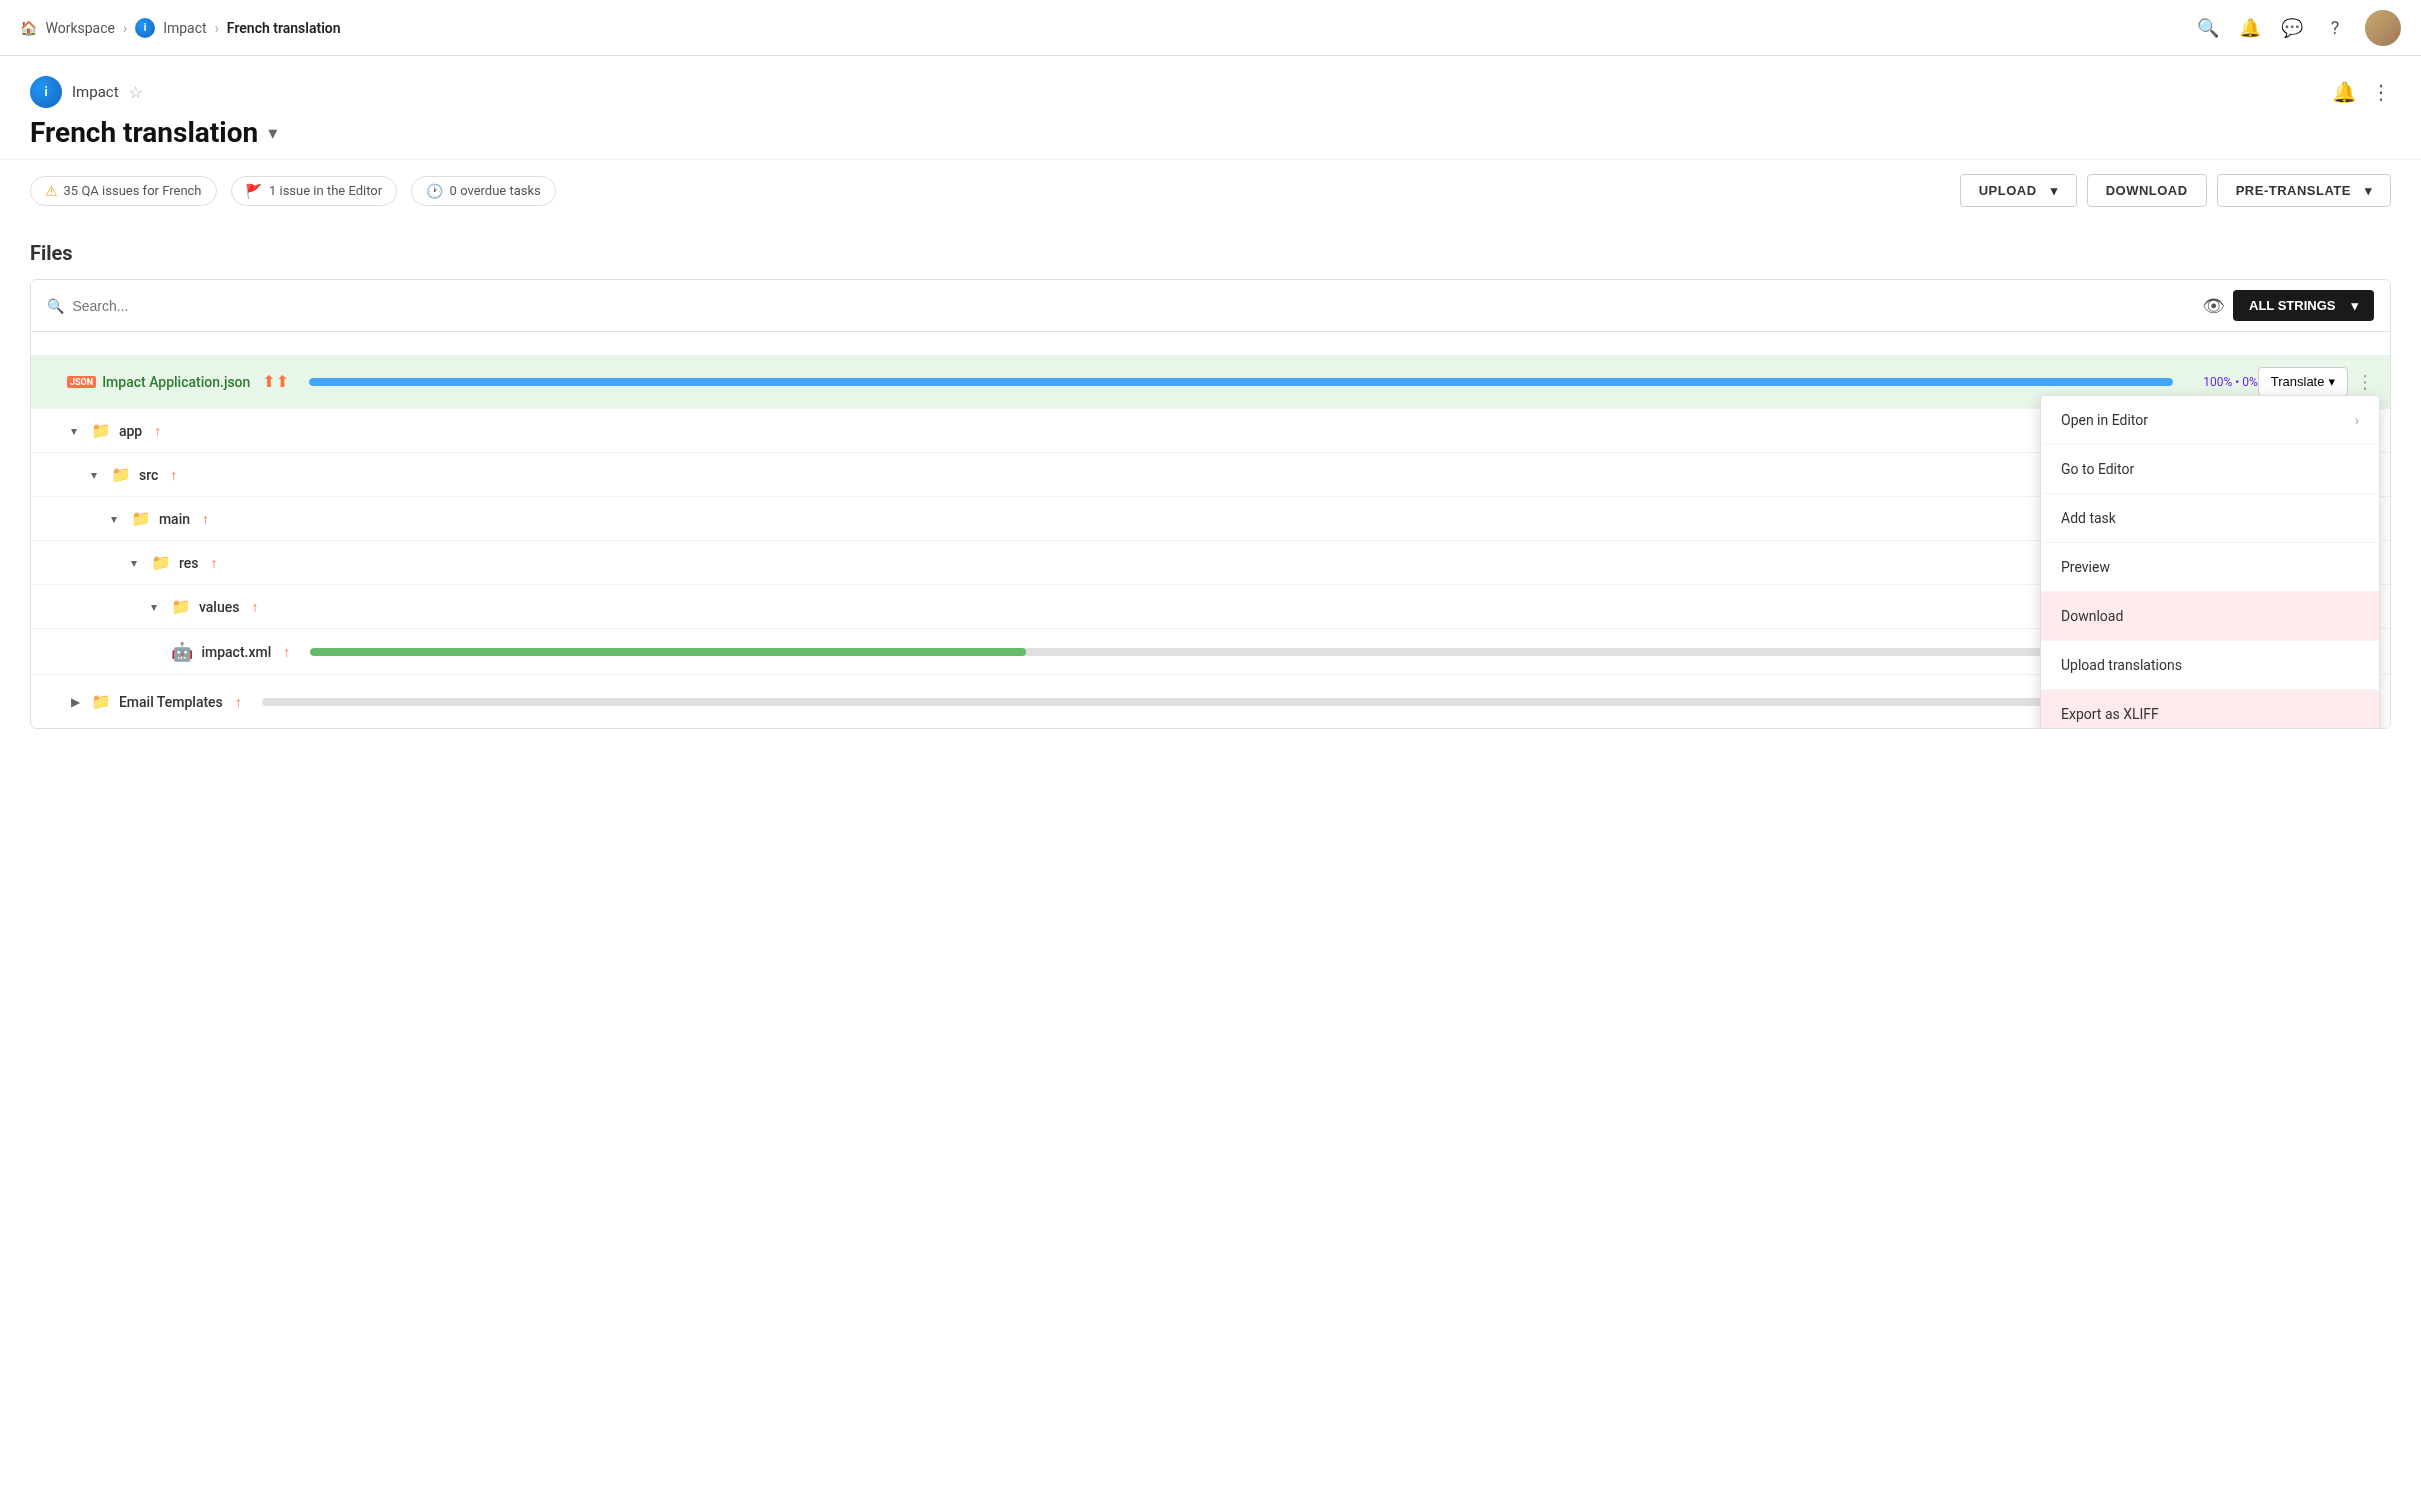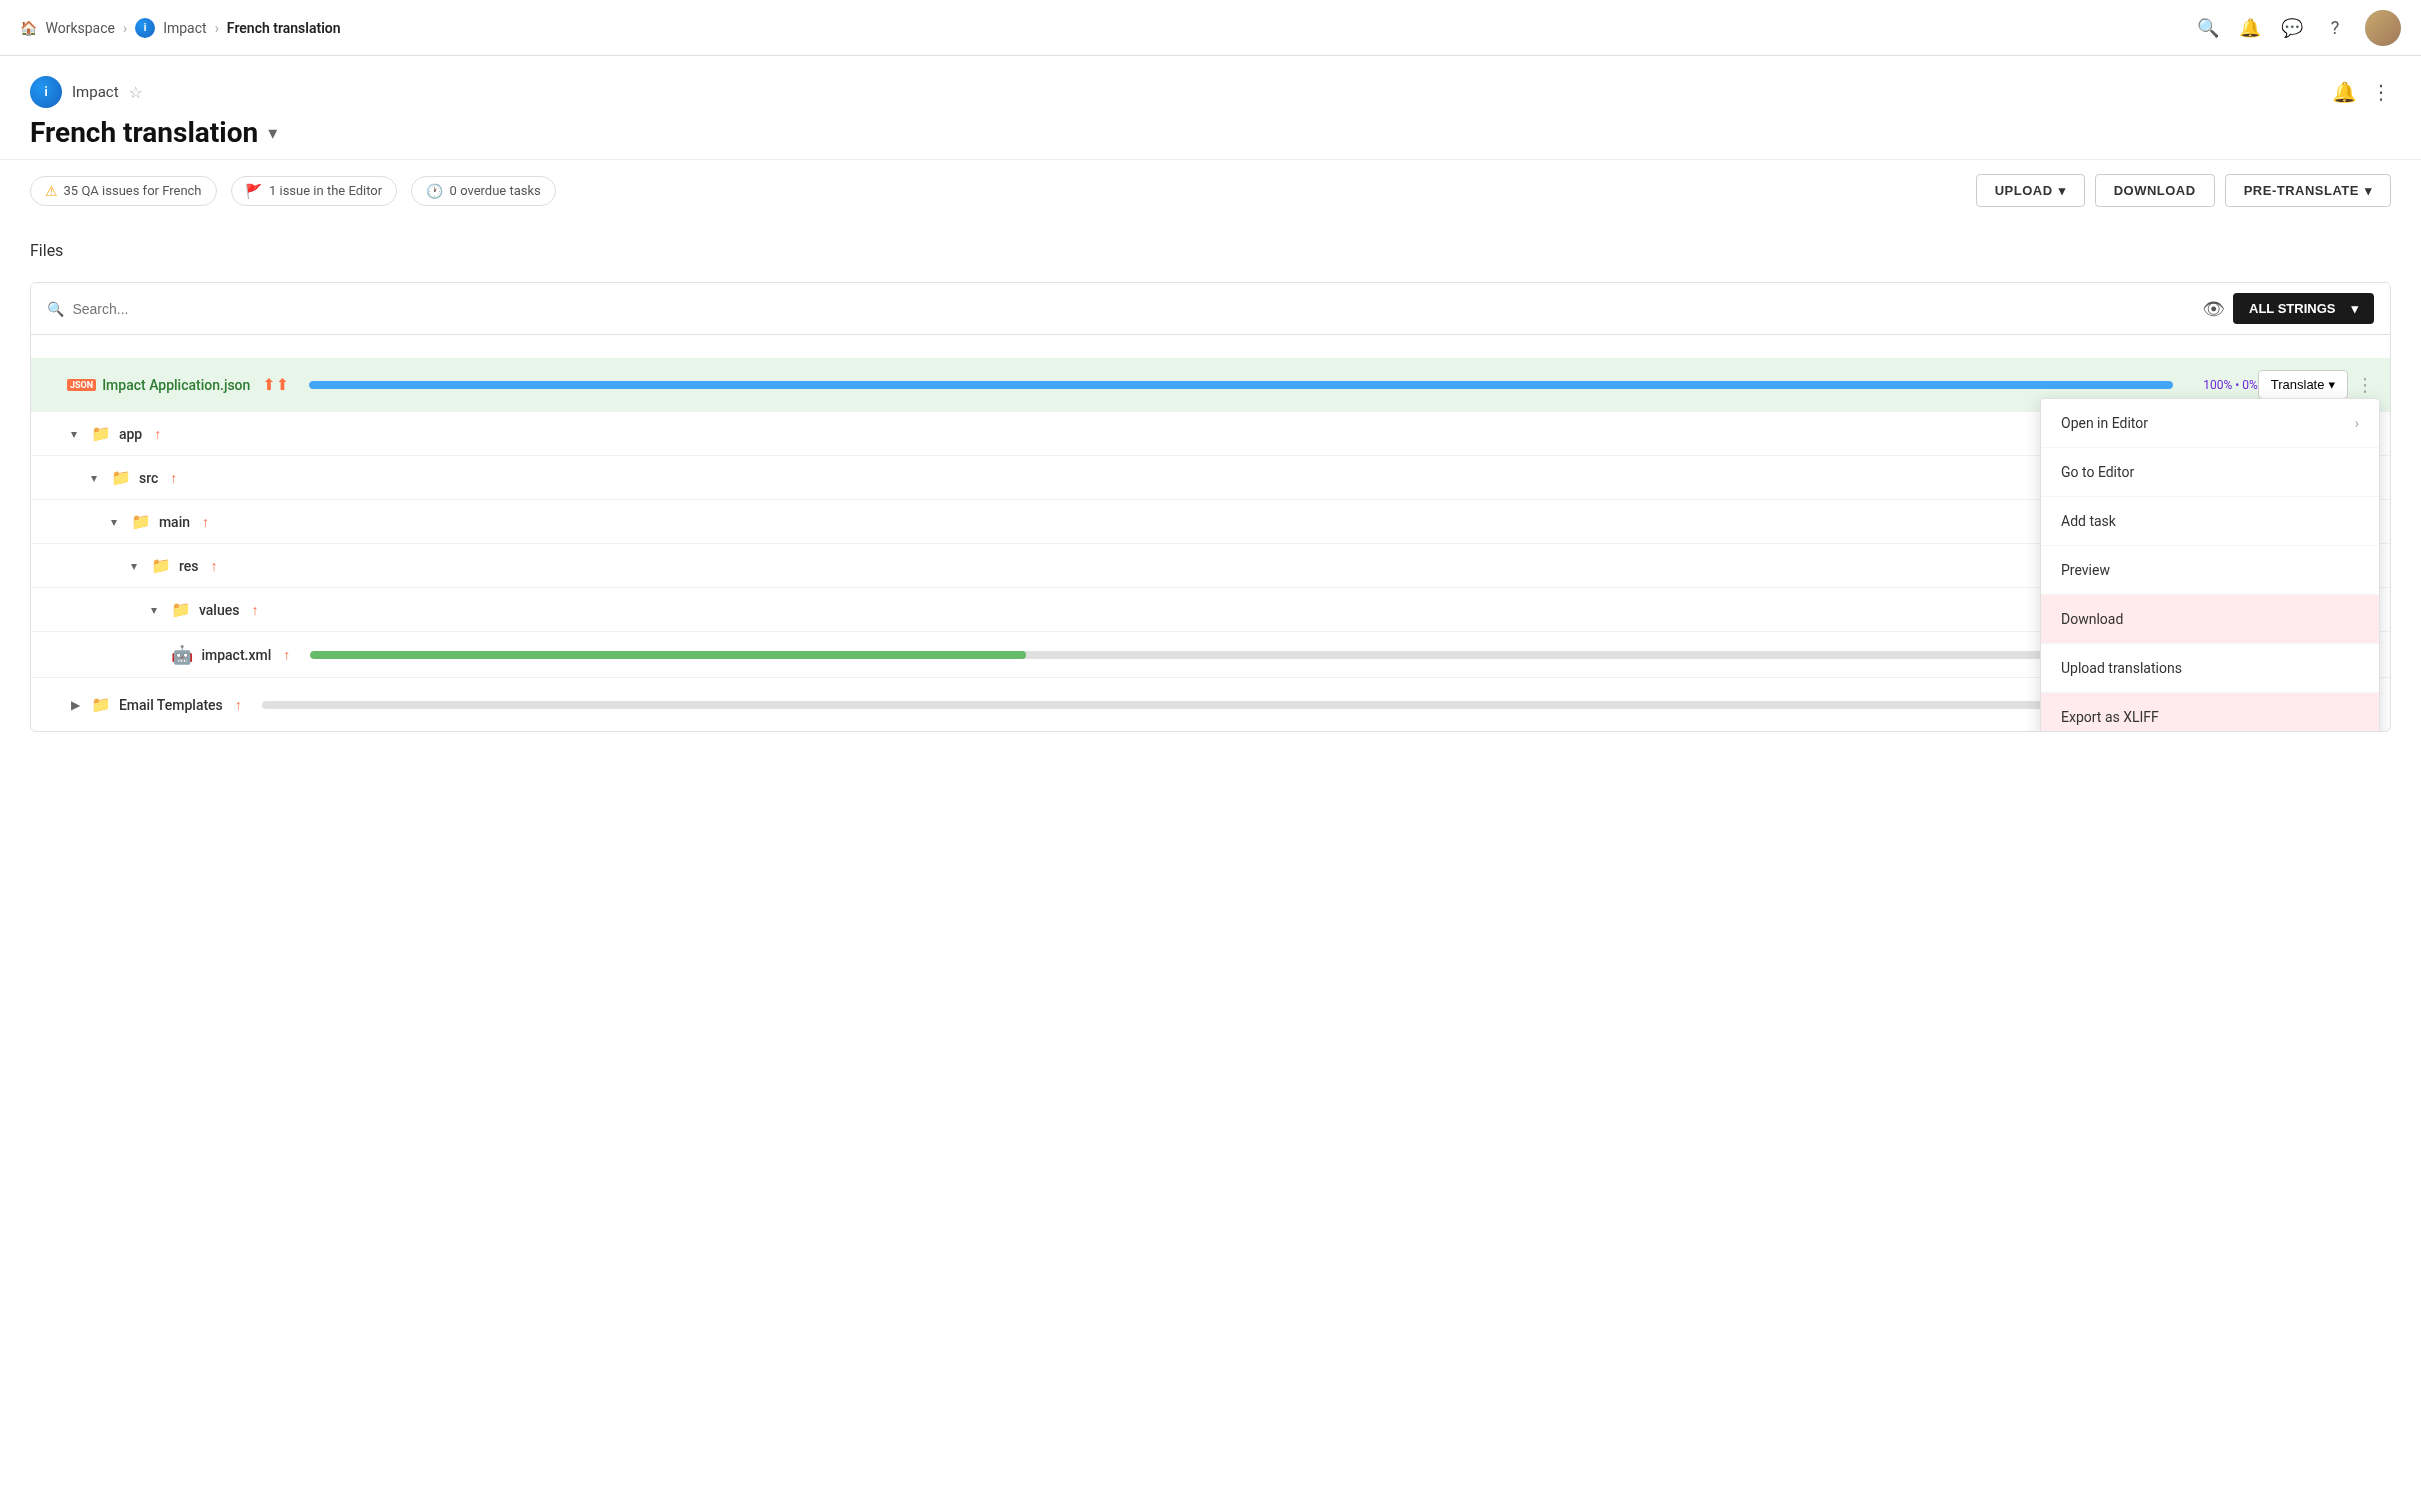--- a/index.html
+++ b/index.html
@@ -44,27 +44,27 @@
     }
     .status-pill .pill-icon { font-size: 14px; }
     .status-pill.warn .pill-icon { color: #f59e0b; }
     .status-pill.flag .pill-icon { color: #666; }
     .status-pill.clock .pill-icon { color: #aaa; }
 
     .action-buttons { margin-left: auto; display: flex; gap: 10px; }
     .btn-outline {
       border: 1px solid #ccc; background: #fff; padding: 8px 18px;
       border-radius: 4px; font-size: 13px; font-weight: 600; cursor: pointer;
-      display: flex; align-items: center; gap: 6px; color: #333;
+      display: flex; align-items: center; gap: 14px; color: #333;
       text-transform: uppercase; letter-spacing: 0.5px;
     }
 
     
     .files-section { padding: 20px 30px; }
-    .files-title { font-size: 16px; font-weight: 400; margin-bottom: 22px; }
+    .files-title { font-size: 20px; font-weight: 700; margin-bottom: 14px; }
 
     .files-container { border: 1px solid #e0e0e0; border-radius: 6px; overflow: hidden; }
 
     .files-toolbar {
       display: flex; align-items: center; padding: 10px 16px;
       border-bottom: 1px solid #e0e0e0; background: #fff;
     }
     .search-wrap { display: flex; align-items: center; gap: 8px; flex: 1; color: #999; }
     .search-input { border: none; outline: none; font-size: 14px; color: #555; background: transparent; flex: 1; }
     .eye-icon { font-size: 18px; color: #555; margin-right: 8px; cursor: pointer; }

